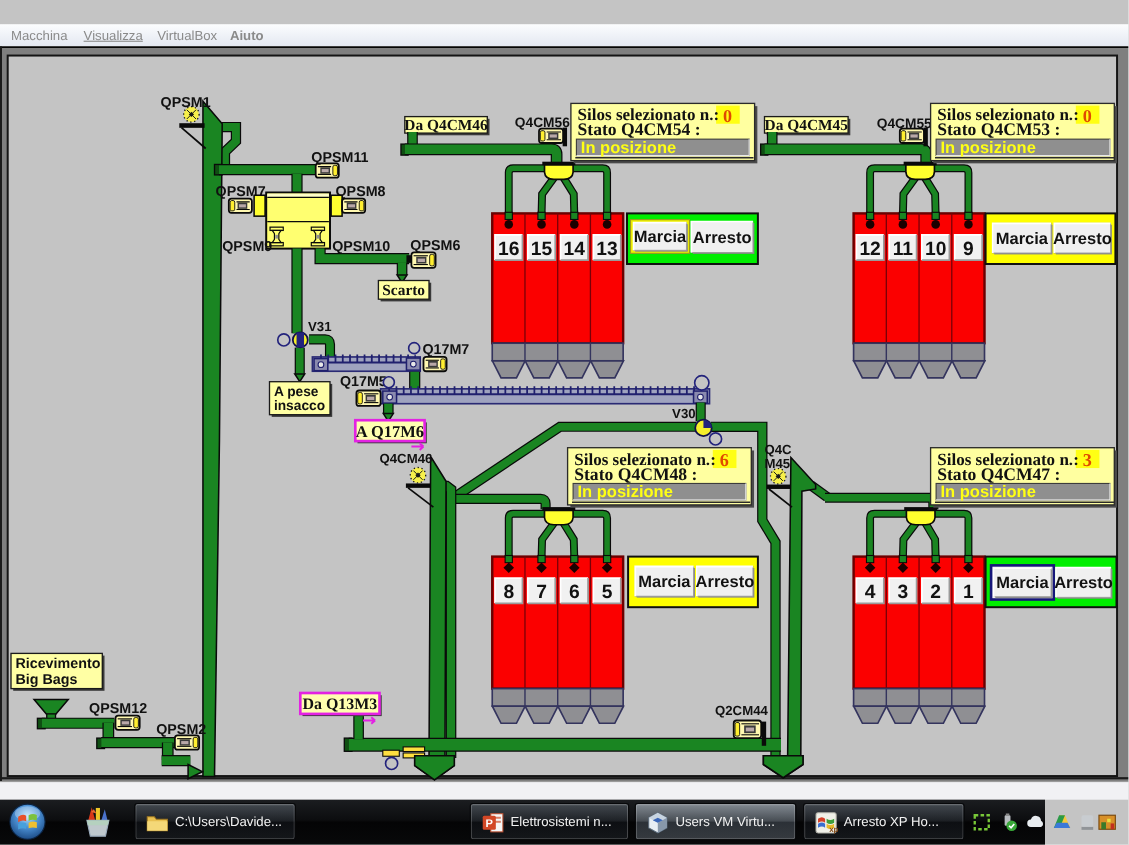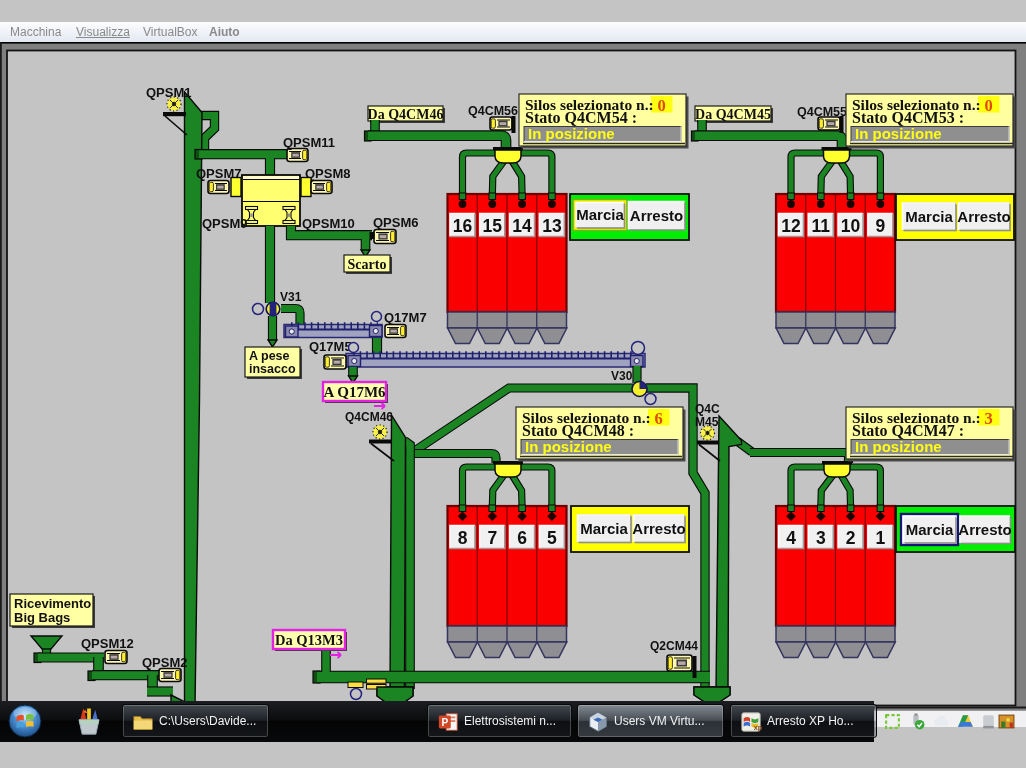--- a/index.html
+++ b/index.html
@@ -13,21 +13,21 @@
     radial-gradient(26px 9px at 985px 12px, rgba(110,180,60,.95), rgba(110,180,60,0) 70%),
     linear-gradient(to right, rgba(20,35,60,0) 55%, rgba(18,32,58,.92) 72%),
     linear-gradient(to bottom, #8f8f8d 0%, #767775 45%, #565755 60%, #4b4c4a 100%);
   border-top:1px solid #c8cdd2; }
 #titletext { position:absolute; left:27px; top:3.5px; font-size:12.5px; letter-spacing:-0.15px; color:#0a0a0a; }
 #vbicon { position:absolute; left:6px; top:3px; width:16px; height:16px; }
 #menubar { position:absolute; left:0; top:22px; width:1026px; height:20px;
   background:linear-gradient(to bottom,#fcfdfe,#eef1f7 55%,#e4e8f1); font-size:12px; color:#8a8a8a; }
 #menubar span { position:absolute; top:3px; }
 #statusstrip { position:absolute; left:0; top:710px; width:1026px; height:17px; background:#f1f1f4; border-top:1px solid #9a9a9a;}
-#taskbar { position:absolute; left:0; top:701px; width:874px; height:41px;
+#taskbar { position:absolute; left:0; top:727px; width:950px; height:41px;
   background:linear-gradient(to bottom,#1b1d20 0%,#0c0d0f 45%,#040405 50%,#08090a 100%); }
 .tbtn { position:absolute; top:3px; height:34px; border:1px solid #07080a; border-radius:3px;
   background:linear-gradient(to bottom, rgba(108,118,128,.5), rgba(62,70,80,.35) 48%, rgba(22,26,32,.5) 52%, rgba(40,45,52,.4));
   box-shadow:inset 0 0 0 1px rgba(255,255,255,.22); color:#f2f2f2; font-size:12px; }
 .tbtn .lbl { position:absolute; left:36px; top:9px; white-space:nowrap; }
 .ticon { position:absolute; left:9px; top:6px; width:22px; height:22px; }
 .tray { position:absolute; top:12px; width:17px; height:17px; }
 svg { position:absolute; left:0; top:0; }
 </style>
 </head>

